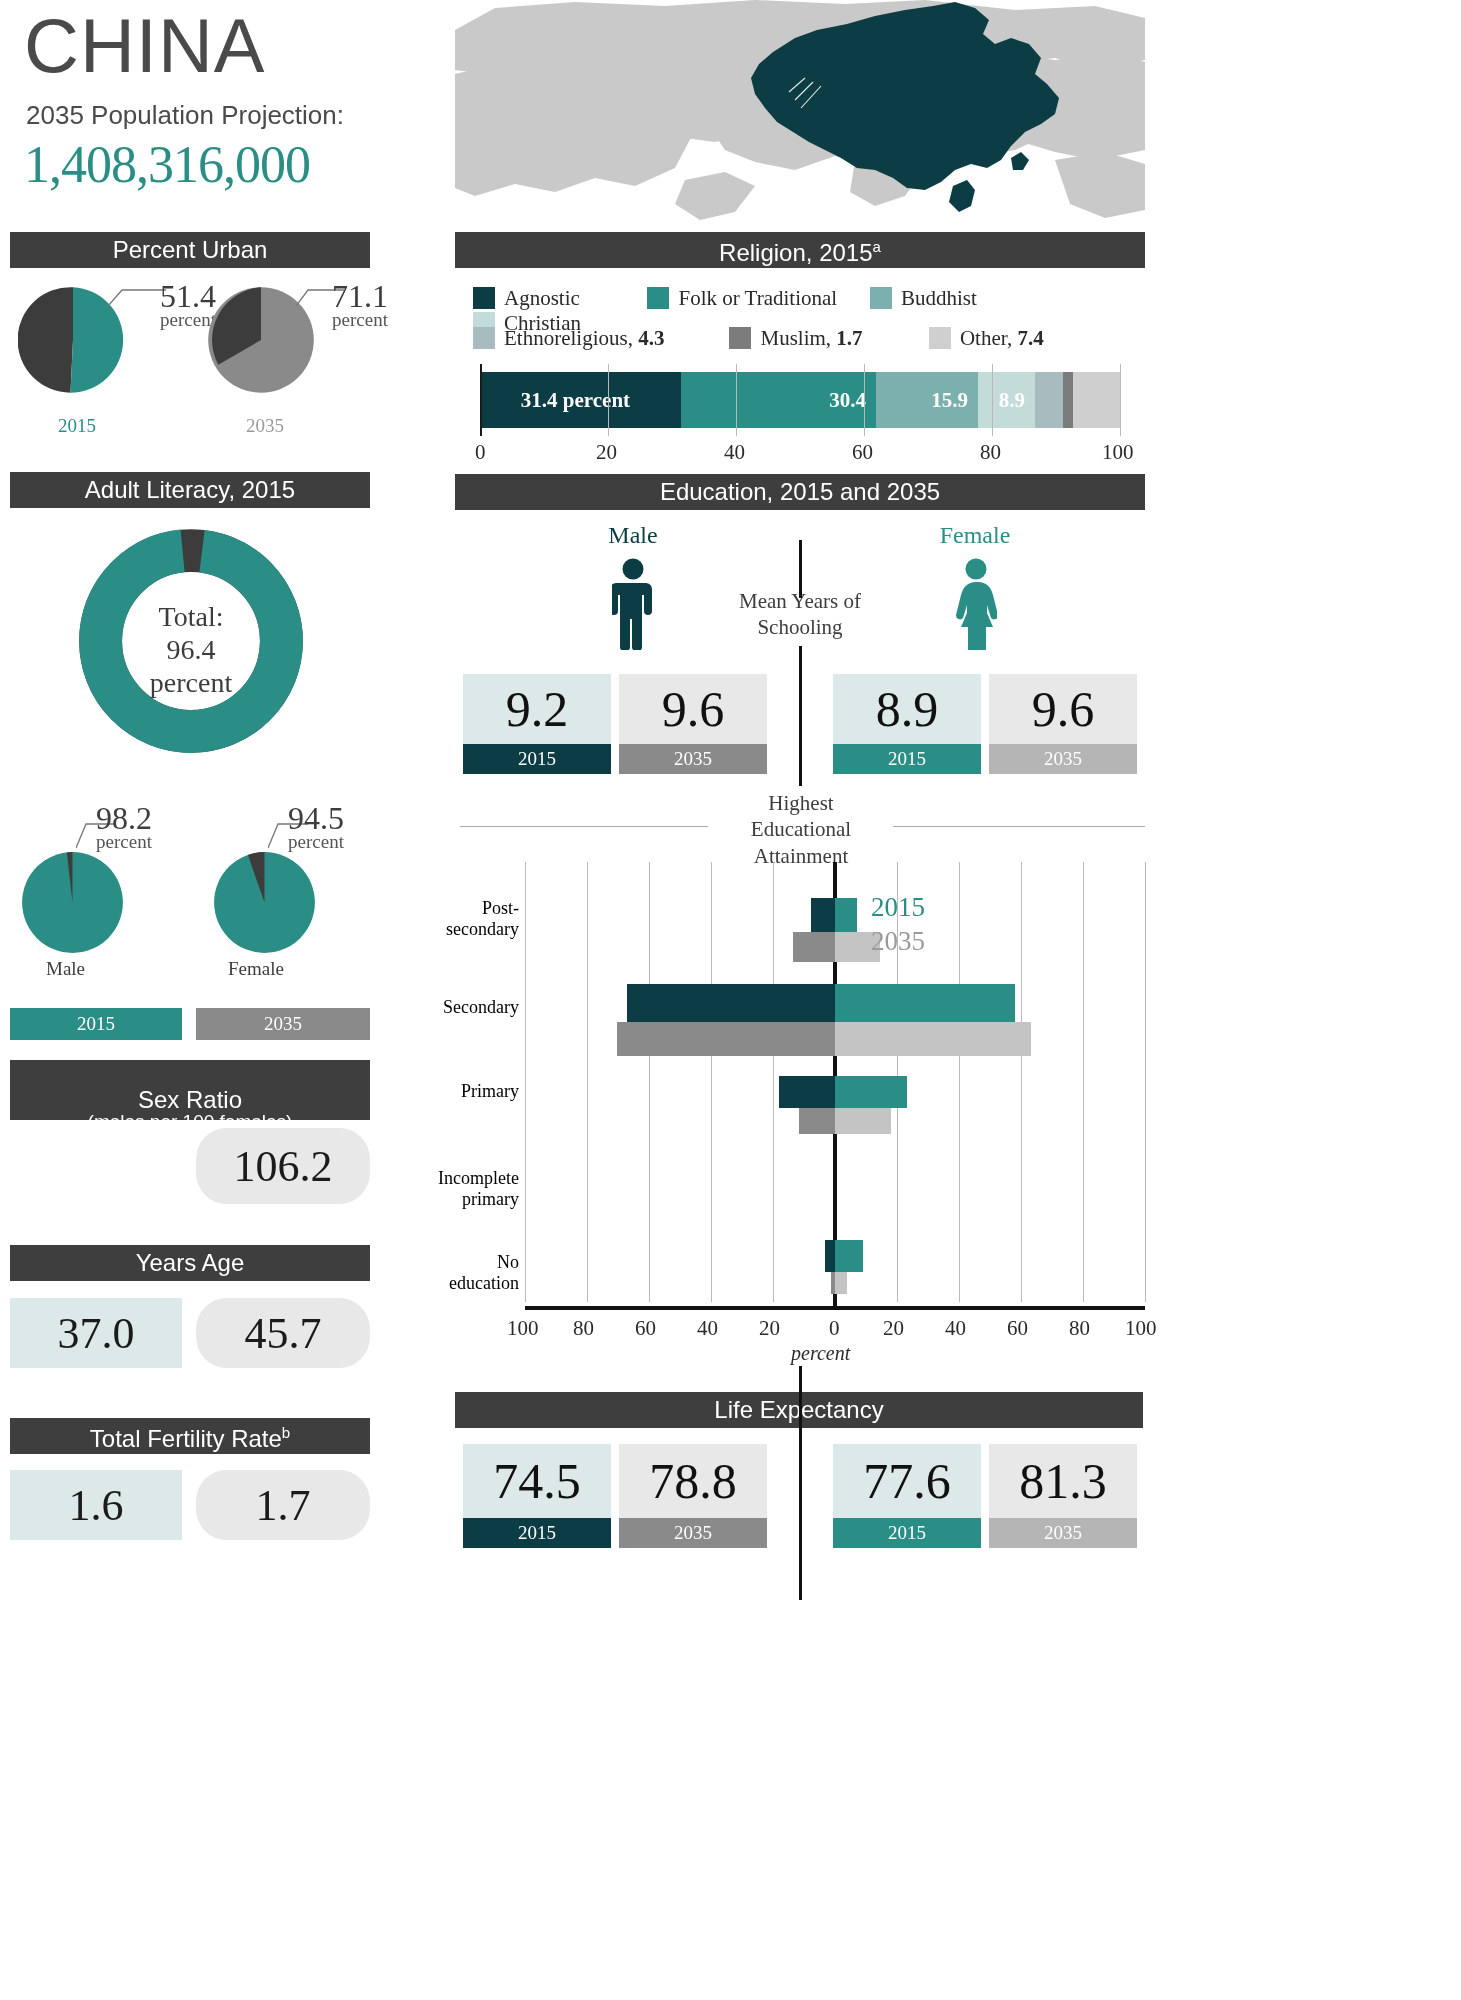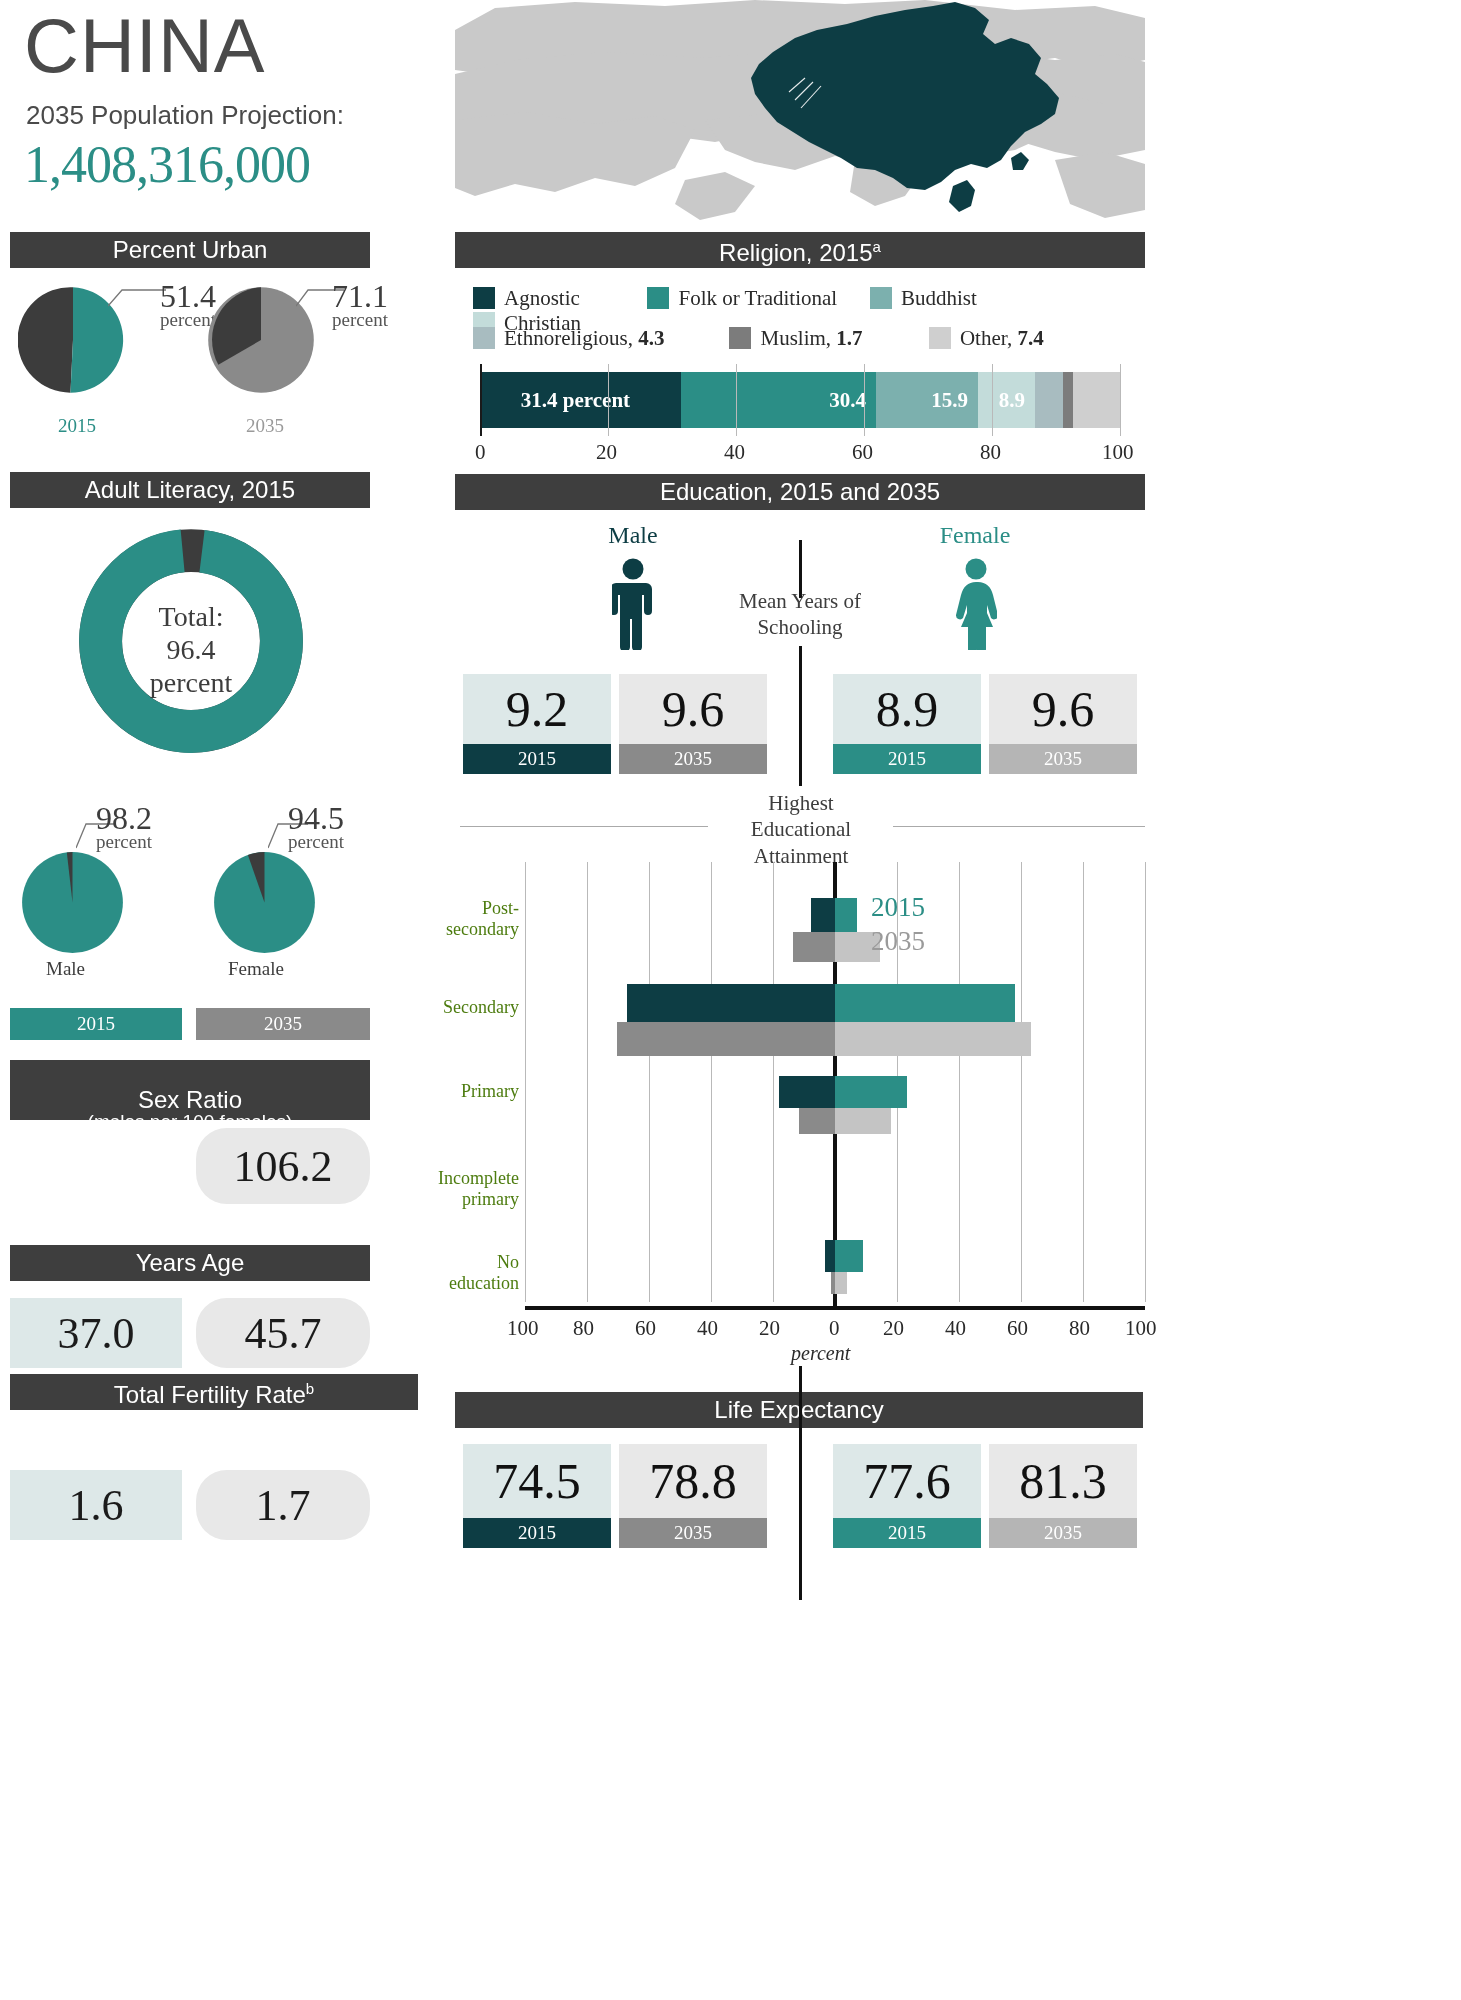--- a/index.html
+++ b/index.html
@@ -24,21 +24,21 @@
   .statbox.grey{background:#e8e8e8;border-radius:31px;}
   
   #right{position:absolute;left:455px;top:0;width:1000px;}
   .legswatch{width:22px;height:22px;display:inline-block;vertical-align:-4px;margin-right:9px;}
   .legitem{font-family:"Liberation Serif",serif;font-size:21px;color:#2a2a2a;display:inline-block;}
   .legitem b{font-weight:bold;}
   .stackseg{height:56px;display:flex;align-items:center;justify-content:flex-end;color:#fff;font-family:"Liberation Serif",serif;font-weight:bold;font-size:21px;box-sizing:border-box;padding-right:10px;}
   .axlab{font-family:"Liberation Serif",serif;font-size:21px;color:#2a2a2a;}
   .eduval{background:#dde8e8;font-family:"Liberation Serif",serif;font-size:50px;color:#111;display:flex;align-items:center;justify-content:center;}
   .eduyr{height:30px;line-height:30px;color:#fff;text-align:center;font-size:19px;font-family:"Liberation Serif",serif;}
-  .attlabel{font-family:"Liberation Serif",serif;font-size:18px;color:#4d7c0f;text-align:right;line-height:1.15;}
+  .attlabel{font-family:"Liberation Serif",serif;font-size:18px;color:#000000;text-align:right;line-height:1.15;}
   .gridline{position:absolute;width:1px;background:#b9b9b9;}
   .bar{position:absolute;}
 </style>
 </head>
 <body>
 
 <div id="left">
 
   <div id="title">CHINA</div>
   <div id="subtitle">2035 Population Projection:</div>
@@ -122,21 +122,21 @@
     <span class="b-sub">(males per 100 females)</span>
   </div>
   <div class="abs statbox grey" style="left:186px;top:1128px;width:174px;height:76px;">106.2</div>
 
   <div class="band secthead" style="position:absolute;left:0;top:1245px;width:360px;">
     <span>Years Age</span>
   </div>
   <div class="abs statbox" style="left:0;top:1298px;width:172px;height:70px;">37.0</div>
   <div class="abs statbox grey" style="left:186px;top:1298px;width:174px;height:70px;">45.7</div>
 
-  <div class="band secthead" style="position:absolute;left:0;top:1374px;width:408px;">
+  <div class="band secthead" style="position:absolute;left:0;top:1418px;width:360px;">
     <span>
       <span>Total Fertility Rate</span><sup style="font-size:15px;">b</sup>
     </span>
   </div>
   <div class="abs statbox" style="left:0;top:1470px;width:172px;height:70px;">1.6</div>
   <div class="abs statbox grey" style="left:186px;top:1470px;width:174px;height:70px;">1.7</div>
 </div>
 
 <div id="right">
 

